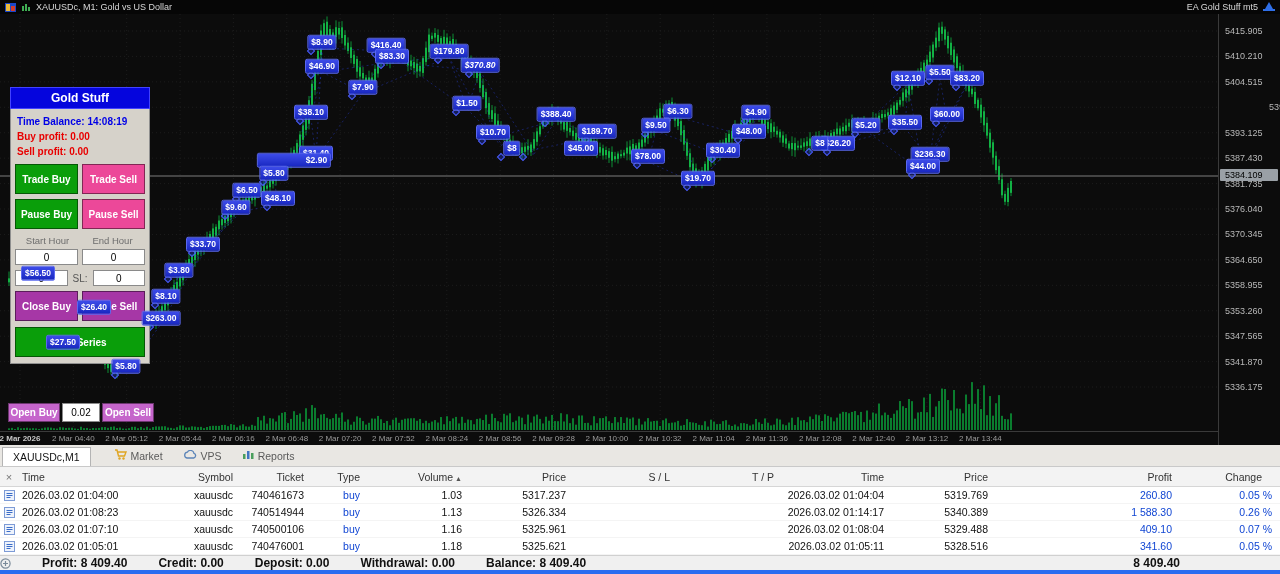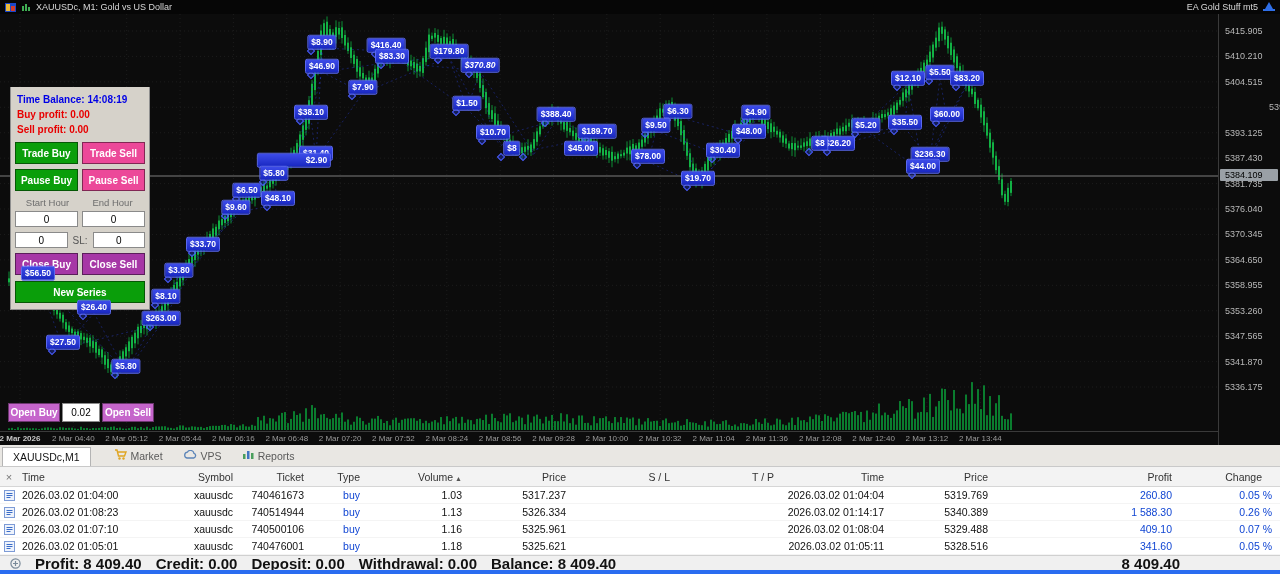--- a/index.html
+++ b/index.html
@@ -19,21 +19,21 @@
 
 .overlay{position:absolute;inset:0;pointer-events:none;z-index:6}
 .plabel{position:absolute;transform:translate(-50%,-50%);background:linear-gradient(#3d4ce9,#1827c0);border:1px solid #5a68ee;color:#fff;font-size:8.5px;font-weight:bold;line-height:1;padding:2px 3px;border-radius:2px;white-space:nowrap}
 
 .ea-panel{position:absolute;left:10px;top:73px;width:140px;z-index:3;font-size:10px}
 .ea-head{height:22px;background:#0505dd;color:#fff;font-weight:bold;font-size:12px;display:flex;align-items:center;justify-content:center;border:1px solid #4242ff}
 .ea-body{background:#d6d2ca;border:1px solid #8f8f8f;border-top:none;padding:5px 4px 6px}
 .ea-line{font-weight:bold;line-height:15px;padding-left:2px;font-size:10px}
 .bluetx2{color:#0000e6}.redtx{color:#e80000}
 .ea-row{display:flex;gap:4px;margin-top:5px}
-.btn{flex:1;height:22px;border:1px solid rgba(0,0,0,.45);color:#fff;font-weight:bold;font-size:10px;font-family:inherit;cursor:pointer;display:flex;align-items:center;justify-content:center;padding:0}
+.btn{flex:1;height:30px;border:1px solid rgba(0,0,0,.45);color:#fff;font-weight:bold;font-size:10px;font-family:inherit;cursor:pointer;display:flex;align-items:center;justify-content:center;padding:0}
 .btn.green{background:#0a9e0a}.btn.redbg{background:#ec4899}.btn.violet{background:#a637a6}.btn.pink{background:#c565cb}
 .hour-labels{display:flex;margin-top:6px;color:#6d6d6d;font-size:9.5px}
 .hour-labels span{flex:1;text-align:center}
 .ea-input{flex:1;height:16px;border:1px solid #8a8a8a;background:#fff;font-size:10px;text-align:center;font-family:inherit;min-width:0}
 .sl-label{color:#555;font-size:10px;display:flex;align-items:center;padding:0 1px}
 .wide{margin-top:6px;width:100%;flex:none}
 .open-row{position:absolute;left:8px;top:389px;display:flex;gap:2px;z-index:3}
 .open-row .btn{width:52px;flex:none;height:19px}
 .open-row .ea-input{width:38px;flex:none;height:19px}
 
@@ -47,21 +47,21 @@
 .hc{padding-right:8px;text-align:right;white-space:nowrap}
 .hc.left{text-align:left;padding-left:4px}
 .hc.icn{text-align:center;padding:0;color:#777;font-size:11px}
 .sort{font-size:7px;color:#555}
 .trow{height:17px;background:#fff;border-bottom:1px solid #f4f4f4;cursor:default}
 .trow .c{padding-right:8px;text-align:right;white-space:nowrap;overflow:hidden}
 .trow .c.left{text-align:left;padding-left:4px}
 .trow .c.icn{text-align:center;padding:0;line-height:0}
 .chg{padding-right:18px}
 .bluetx{color:#1146d3}
-.statusbar{position:absolute;left:0;bottom:4px;width:100%;height:15px;background:#f0f0f0;border-top:1px solid #d0d0d0;display:flex;align-items:center;gap:14px;padding-left:10px;font-weight:bold;font-size:15px}
+.statusbar{position:absolute;left:0;bottom:4px;width:100%;height:15px;background:#f0f0f0;border-top:1px solid #d0d0d0;display:flex;align-items:center;gap:31px;padding-left:0;font-weight:bold;font-size:12px}
 .total{position:absolute;right:100px;font-weight:bold}
 .bottom-strip{position:absolute;bottom:0;left:0;width:100%;height:4px;background:#2a6cf0}
 </style>
 </head>
 <body>
 
 <div class="screen">
 
   <div class="titlebar">
     <span class="tb-ico">
@@ -1247,20 +1247,21 @@
         <rect x="891.5" y="114.5" width="5" height="5" fill="rgba(40,70,255,0.3)" stroke="#4a5cff" transform="rotate(45 894 117)"></rect>
         <rect x="852.5" y="117.5" width="5" height="5" fill="rgba(40,70,255,0.3)" stroke="#4a5cff" transform="rotate(45 855 120)"></rect>
         <rect x="824.5" y="135.5" width="5" height="5" fill="rgba(40,70,255,0.3)" stroke="#4a5cff" transform="rotate(45 827 138)"></rect>
         <rect x="806.5" y="135.5" width="5" height="5" fill="rgba(40,70,255,0.3)" stroke="#4a5cff" transform="rotate(45 809 138)"></rect>
         <rect x="916.5" y="146.5" width="5" height="5" fill="rgba(40,70,255,0.3)" stroke="#4a5cff" transform="rotate(45 919 149)"></rect>
         <rect x="909.5" y="158.5" width="5" height="5" fill="rgba(40,70,255,0.3)" stroke="#4a5cff" transform="rotate(45 912 161)"></rect>
       </svg>
 
     
     <div class="ea-panel">
+      <div class="ea-head">Gold Stuff</div>
       <div class="ea-body">
         <div class="ea-line bluetx2">Time Balance: 14:08:19</div>
         <div class="ea-line redtx">Buy profit: 0.00</div>
         <div class="ea-line redtx">Sell profit: 0.00</div>
         <div class="ea-row">
           <button class="btn green">Trade Buy</button>
           <button class="btn redbg">Trade Sell</button>
         </div>
         <div class="ea-row">
           <button class="btn green">Pause Buy</button>

